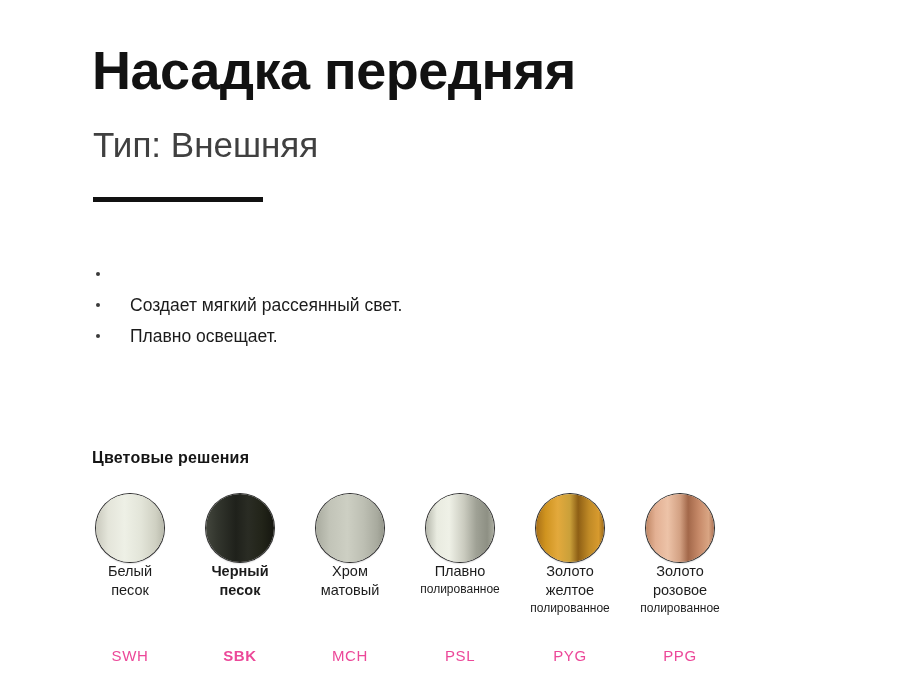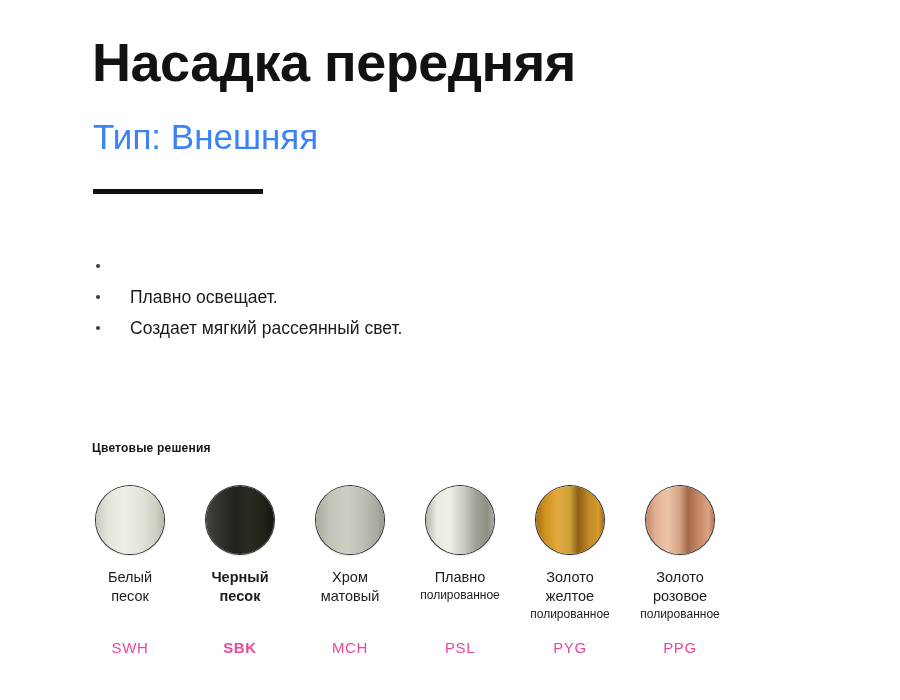--- a/index.html
+++ b/index.html
@@ -10,21 +10,21 @@
     width: 900px;
     height: 700px;
     background: #ffffff;
     font-family: "Liberation Sans", sans-serif;
     color: #1a1a1a;
     overflow: hidden;
     position: relative;
   }
   .slide {
     position: absolute;
-    left: 0; top: 8px;
+    left: 0; top: 16px;
     width: 900px;
     height: 491px;
   }
 
   
   .title {
     position: absolute;
     left: 92px;
     top: 24px;
     font-size: 54px;
@@ -33,21 +33,21 @@
     color: #121212;
     line-height: 1.12;
     white-space: nowrap;
   }
   .subtitle {
     position: absolute;
     left: 93px;
     top: 108px;
     font-size: 35px;
     font-weight: normal;
-    color: #3b82f6;
+    color: #404040;
     line-height: 1.2;
     white-space: nowrap;
   }
   .rule {
     position: absolute;
     left: 93px;
     top: 181px;
     width: 170px;
     height: 5px;
     background: #111111;
@@ -81,21 +81,21 @@
     font-size: 17.5px;
     color: #1c1c1c;
     white-space: nowrap;
   }
 
   
   .colors-heading {
     position: absolute;
     left: 92px;
     top: 433px;
-    font-size: 12px;
+    font-size: 16px;
     font-weight: bold;
     color: #151515;
     letter-spacing: 0.2px;
   }
   .swatch-grid {
     position: absolute;
     left: 80px;
     top: 470px;
     width: 680px;
     height: 190px;
@@ -108,21 +108,20 @@
   }
   .swatch-disc {
     width: 68px;
     height: 68px;
     margin: 8px auto 0 auto;
     border-radius: 50%;
     box-shadow: 0 0 0 1px #2a2a2a, 0 1px 2px rgba(0,0,0,0.35);
     position: relative;
   }
   .swatch-name {
-    margin-top: 14px;
     font-size: 14.5px;
     line-height: 19px;
     color: #1c1c1c;
   }
   .swatch-name .fine {
     display: block;
     font-size: 12px;
     line-height: 16px;
     color: #1c1c1c;
   }
@@ -145,25 +144,25 @@
   <div class="title">Насадка передняя</div>
   <div class="subtitle">Тип: Внешняя</div>
   <div class="rule"></div>
 
   <div class="bullets">
     <div class="bullet-row">
       <span class="bullet-dot"></span>
     </div>
     <div class="bullet-row">
       <span class="bullet-dot"></span>
-      <span class="bullet-text">Плавно освещает.</span>
+      <span class="bullet-text">Создает мягкий рассеянный свет.</span>
     </div>
     <div class="bullet-row">
       <span class="bullet-dot"></span>
-      <span class="bullet-text">Создает мягкий рассеянный свет.</span>
+      <span class="bullet-text">Плавно освещает.</span>
     </div>
   </div>
 
   <div class="colors-heading">Цветовые решения</div>
 
   <div class="swatch-grid">
 
     <div class="swatch-col" style="left:0px;">
       <div class="swatch-disc" style="background: linear-gradient(90deg, rgb(201, 201, 189) 0%, rgb(228, 229, 218) 18%, rgb(238, 240, 230) 42%, rgb(227, 229, 217) 66%, rgb(207, 208, 194) 88%, rgb(184, 185, 171) 100%);"></div>
       <div class="swatch-name">

